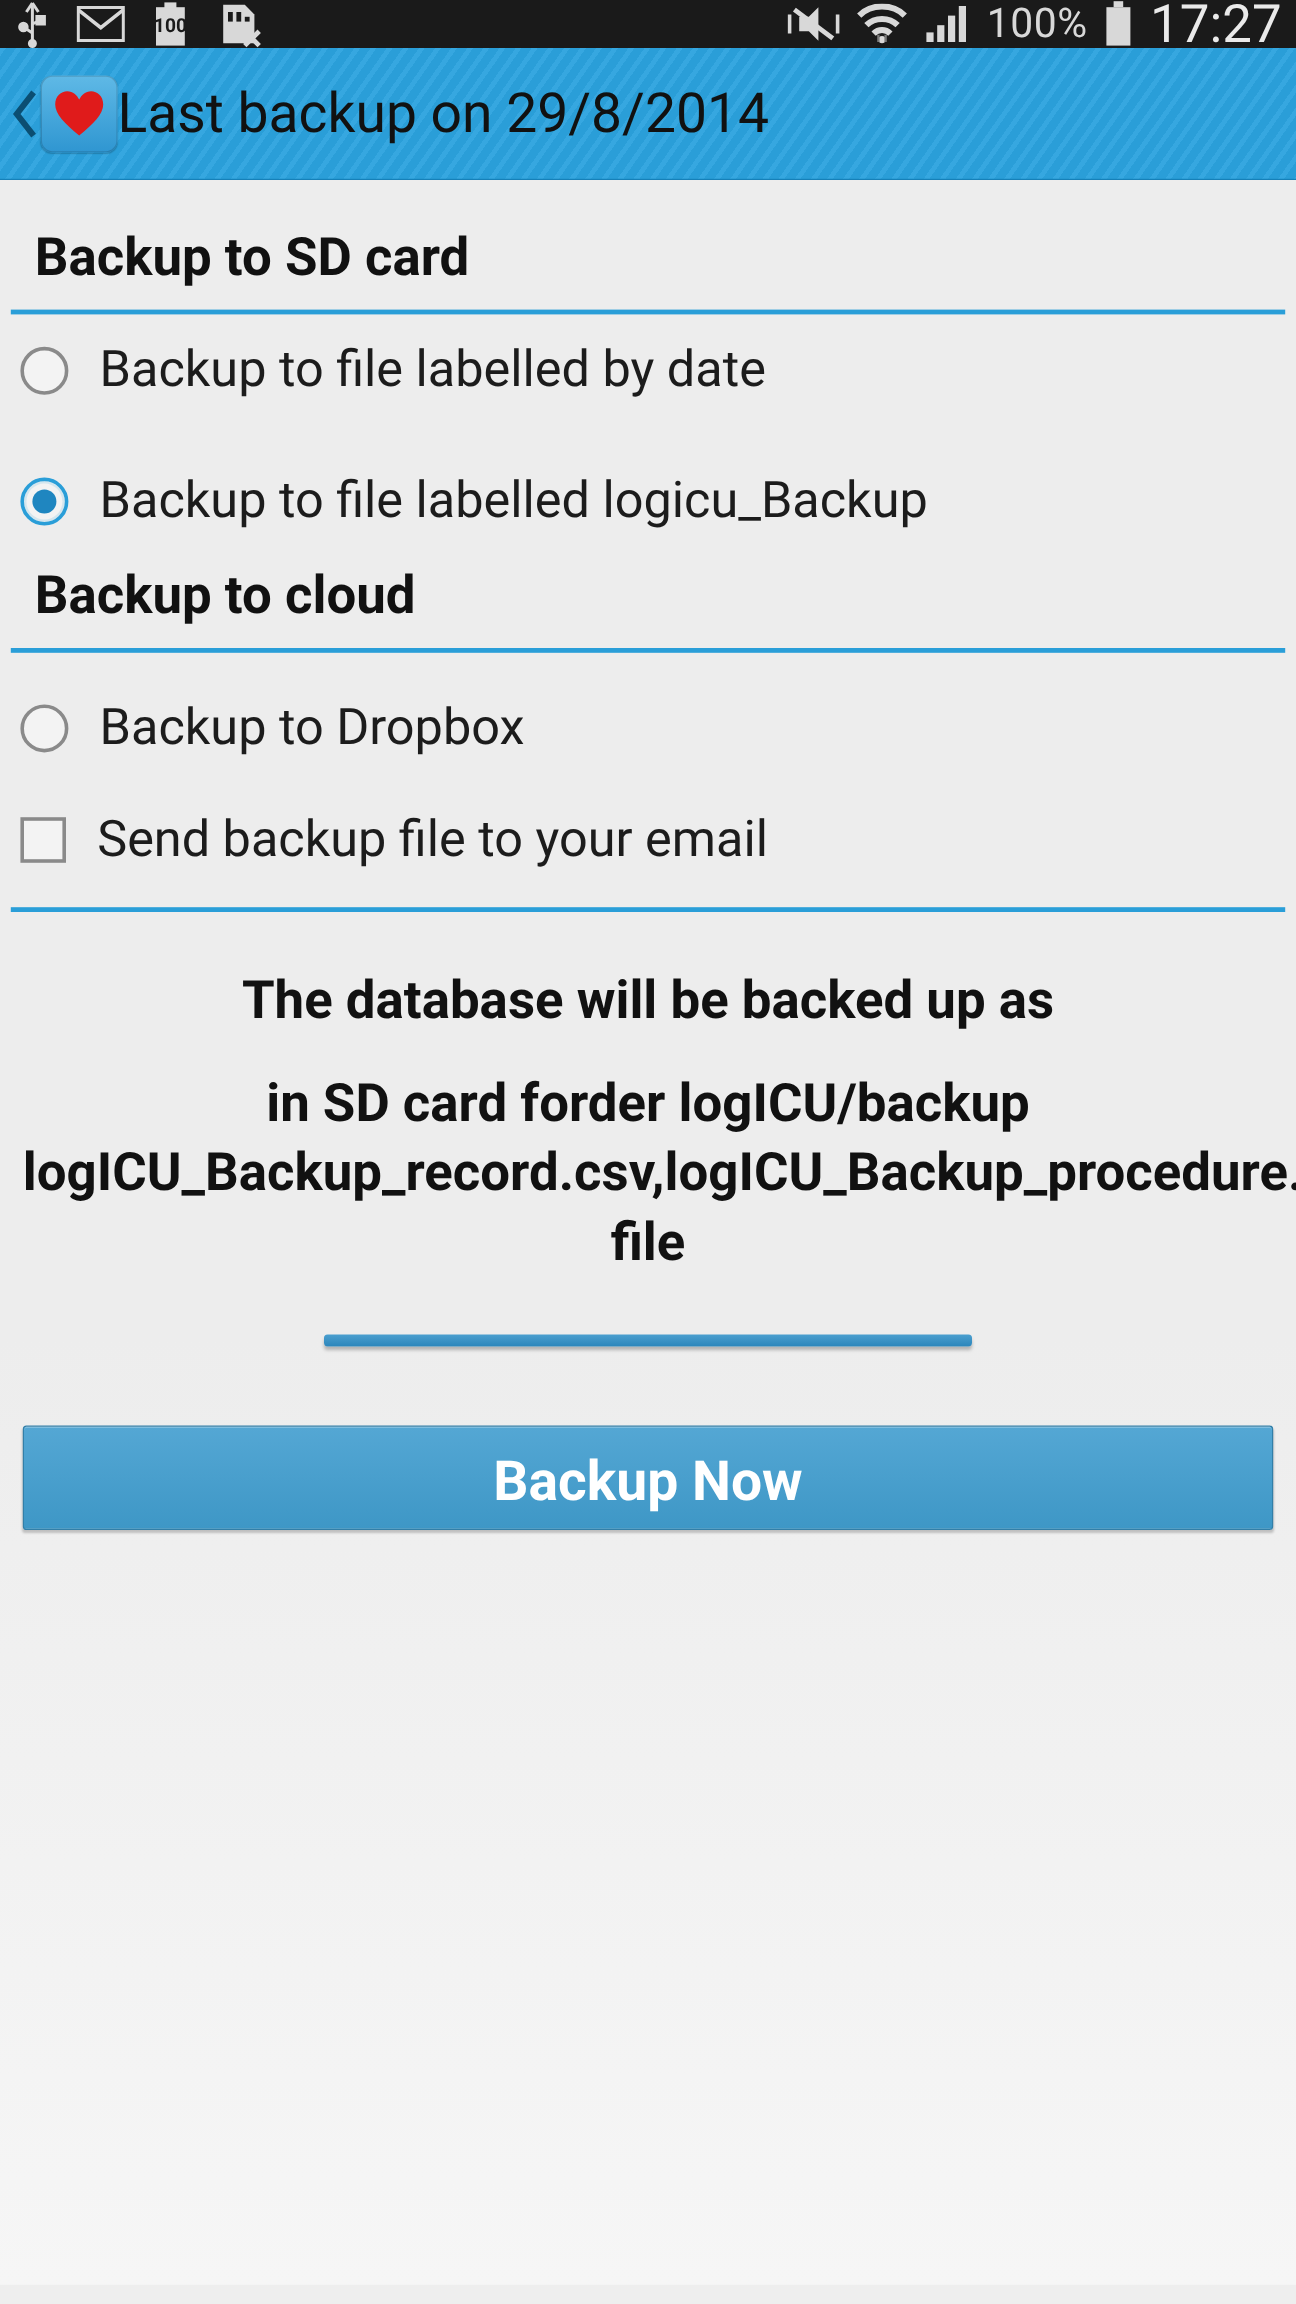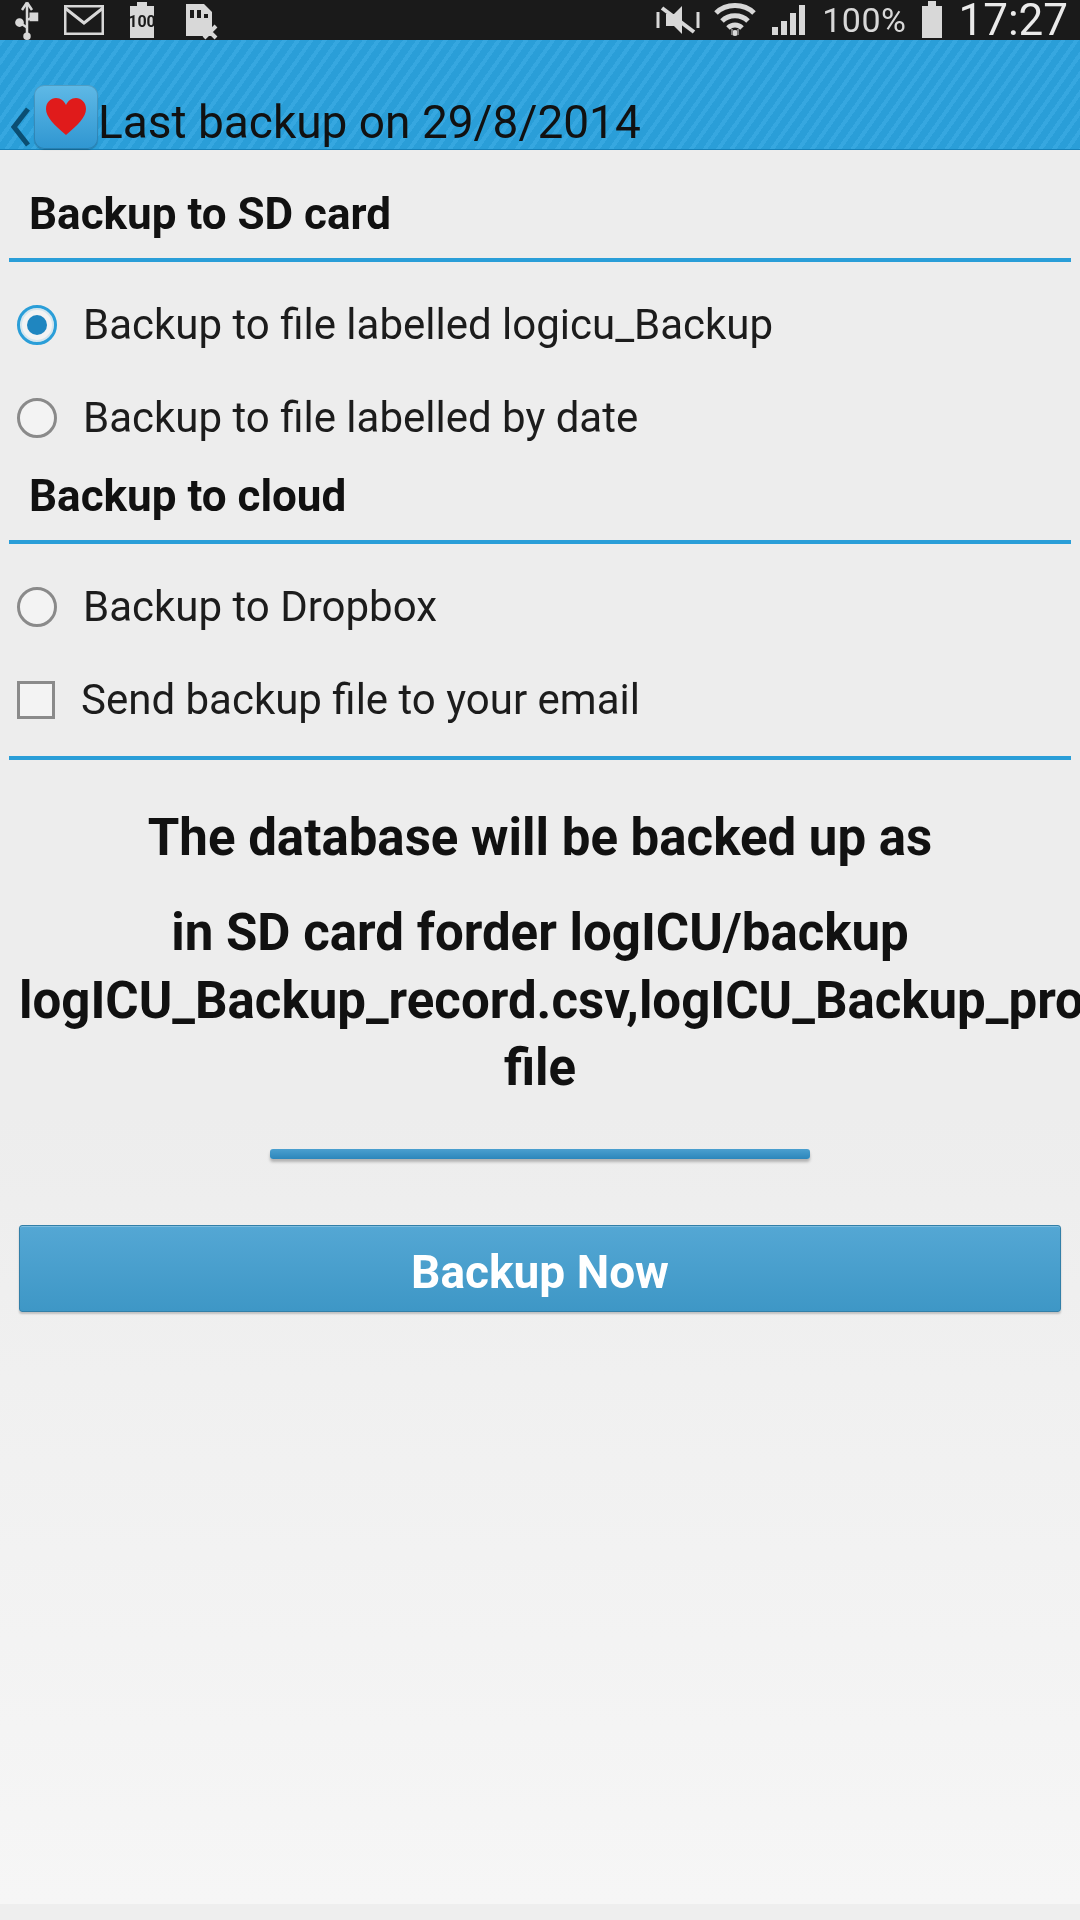--- a/index.html
+++ b/index.html
@@ -11,21 +11,21 @@
   .status-right { margin-left: auto; display: flex; align-items: center; gap: 14px; }
   .status-icon { display: inline-flex; align-items: center; justify-content: center; }
   .status-text { font-weight: 400; letter-spacing: 0.5px; }
   .status-clock { font-size: 44px; color: #eaeaea; }
 
   
   .app-bar {
     height: 110px;
     background: #2a9ed8;
     background-image: repeating-linear-gradient(125deg, #36a7e0 0px, #36a7e0 4px, #2a9ed8 4px, #2a9ed8 11px);
-    display: flex; align-items: flex-end; padding: 0 8px; 
+    display: flex; align-items: center; padding: 0 8px; 
     border-bottom: 1px solid #1680b8;
   }
   .back-chevron { width: 26px; color: #0b4e72; display:flex; align-items:center; justify-content:center; }
   .app-icon {
     width: 64px; height: 64px; border-radius: 10px;
     background: linear-gradient(#5fb9e6, #2f96d1);
     display:flex; align-items:center; justify-content:center;
     box-shadow: inset 0 0 0 1px rgba(0,0,0,0.15), 0 1px 1px rgba(0,0,0,0.2);
   }
   .app-title { font-size: 46px; color: #111; font-weight: 400; }
@@ -43,21 +43,21 @@
     background: #f3f3f3;
   }
   .radio.selected { border-color: #2a9ed8; box-shadow: 0 0 0 2px rgba(42,158,216,0.15) inset; }
   .radio.selected .dot { width: 20px; height: 20px; border-radius: 50%; background: #1f86c0; }
 
   .checkbox {
     width: 38px; height: 38px; border: 3px solid #8a8a8a; background: #f3f3f3;
   }
 
   .info-block { text-align: center; padding: 44px 10px 20px 10px; }
-  .info-line { font-size: 51px; font-weight: 700; color: #111; line-height: 1.32; }
+  .info-line { font-size: 44px; font-weight: 700; color: #111; line-height: 1.32; }
   .info-space { height: 28px; }
   .short-rule {
     width: 540px; height: 10px; margin: 48px auto 10px auto;
     background: linear-gradient(#4b9fcf, #2c86bb);
     border-radius: 3px; box-shadow: 0 3px 3px rgba(0,0,0,0.25);
   }
 
   .big-button {
     display: block; width: calc(100% - 20px); margin: 36px auto 0 auto;
     height: 87px; line-height: 92px; text-align: center;
@@ -157,30 +157,30 @@
     </svg>
   </div>
   <div class="app-title">Last backup on 29/8/2014</div>
 </div>
 
 <div class="content">
 
   <div class="section-header">Backup to SD card</div>
   <div class="hr-blue"></div>
 
+  <div class="option-row">
+    <span class="radio"></span>
+    <span class="option-label">Backup to file labelled by date</span>
+  </div>
+
   <div class="option-row" style="margin-top:16px;">
     <span class="radio selected">
         <span class="dot"></span>
       </span>
     <span class="option-label">Backup to file labelled logicu_Backup</span>
-  </div>
-
-  <div class="option-row">
-    <span class="radio"></span>
-    <span class="option-label">Backup to file labelled by date</span>
   </div>
 
   <div class="section-header" style="padding-top:6px;">Backup to cloud</div>
   <div class="hr-blue"></div>
 
   <div class="option-row" style="margin-top:16px;">
     <span class="radio"></span>
     <span class="option-label">Backup to Dropbox</span>
   </div>
 

